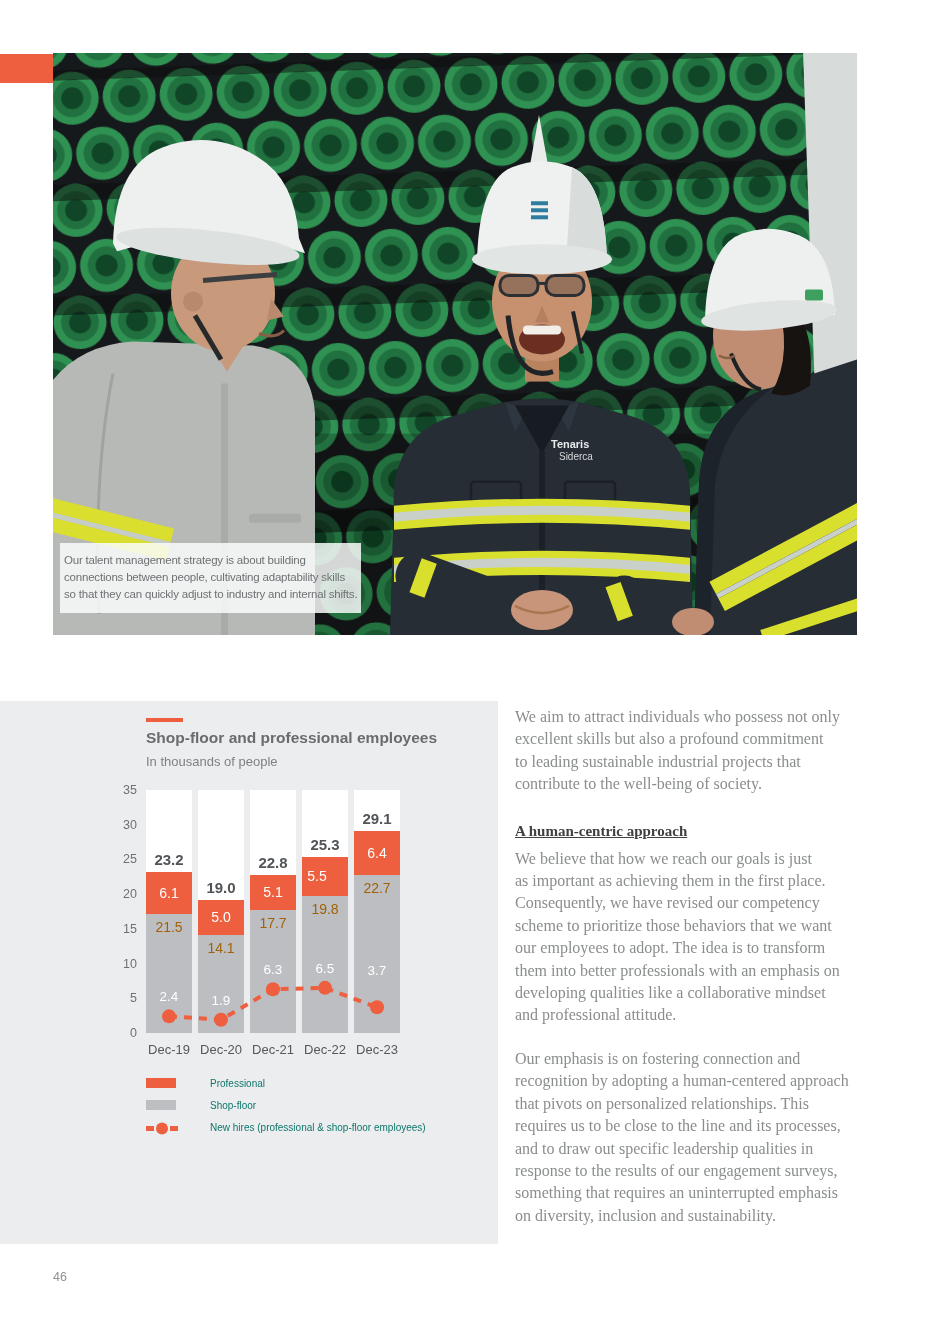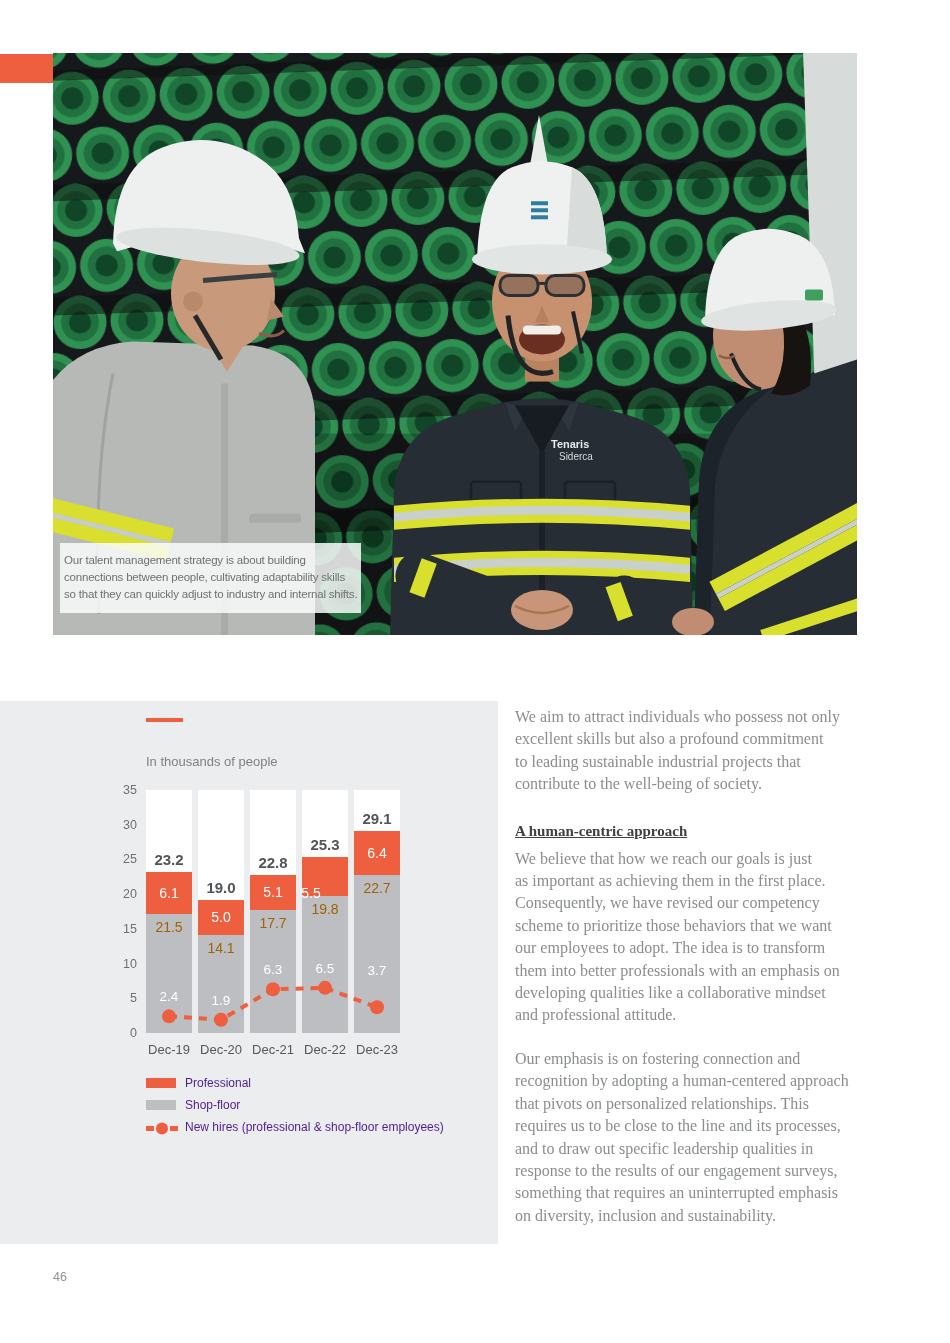--- a/index.html
+++ b/index.html
@@ -32,21 +32,21 @@
   .seg-label.on-gray{color:#a16207;}
   .total-label{position:absolute;text-align:center;font-size:15px;font-weight:bold;color:#515458;z-index:3;}
   .xlabel{position:absolute;top:252px;text-align:center;font-size:13px;color:#55585c;}
   .hire-label{position:absolute;text-align:center;font-size:13.5px;color:#ffffff;z-index:4;}
   .line-overlay{position:absolute;left:0;top:0;z-index:2;pointer-events:none;}
 
   .legend{position:absolute;left:146px;top:371px;}
   .legend-row{display:flex;align-items:center;height:22px;}
   .legend-swatch{width:30px;height:10px;margin-right:9px;flex:0 0 auto;}
   .legend-glyph{width:32px;height:13px;margin-right:7px;flex:0 0 auto;}
-  .legend-label{font-size:12px;color:#4c1d95;}
+  .legend-label{font-size:10px;color:#0f766e;margin-left:25px;}
 
   
   .article{position:absolute;left:515px;top:706px;width:410px;
      font-family:"Liberation Serif",serif;color:#8a8d8e;}
   .article p{margin:0 0 21px 0;font-size:16px;line-height:22.4px;white-space:pre;}
   .article h3{margin:22px 0 4px 0;font-size:15px;line-height:26px;color:#404040;font-weight:bold;text-decoration:underline;}
 
   .pagenum{position:absolute;left:53px;top:1270px;font-size:12.5px;color:#8f9295;}
 </style>
 </head>
@@ -172,20 +172,21 @@
         <rect x="752" y="236" width="18" height="11" rx="2" fill="#3f9f5e"></rect>
       </g>
     </svg>
     <figcaption class="photo-caption">Our talent management strategy is about building
 connections between people, cultivating adaptability skills
 so that they can quickly adjust to industry and internal shifts.</figcaption>
   </figure>
 
   <section class="chart-panel">
     <div class="accent-line"></div>
+    <h2 class="chart-title">Shop-floor and professional employees</h2>
     <div class="chart-subtitle">In thousands of people</div>
     <div class="plot" id="plot">
         <div class="ytick" style="top: 243px;">0</div>
         <div class="ytick" style="top: 208.286px;">5</div>
         <div class="ytick" style="top: 173.571px;">10</div>
         <div class="ytick" style="top: 138.857px;">15</div>
         <div class="ytick" style="top: 104.143px;">20</div>
         <div class="ytick" style="top: 69.4286px;">25</div>
         <div class="ytick" style="top: 34.7143px;">30</div>
         <div class="ytick" style="top: 0px;">35</div>
@@ -210,21 +211,21 @@
         <div class="bar" style="left: 140px; top: 84.7029px; width: 46px; height: 35.4086px; background: rgb(237, 95, 63);"></div>
         <div class="total-label" style="left: 135px; top: 63.7029px; width: 56px;">22.8</div>
         <div class="seg-label on-orange" style="left: 138px; top: 84.7029px; width: 50px; line-height: 35.4086px;">5.1</div>
         <div class="seg-label on-gray" style="left: 138px; top: 125.111px; width: 50px;">17.7</div>
         <div class="xlabel" style="left: 133px; width: 60px;">Dec-21</div>
         <div class="hire-label" style="left: 141px; top: 172.26px; width: 44px;">6.3</div>
         <div class="bar backdrop" style="left: 192px; top: 0px; width: 46px; height: 243px;"></div>
         <div class="bar" style="left: 192px; top: 105.531px; width: 46px; height: 137.469px; background: rgb(188, 190, 194);"></div>
         <div class="bar" style="left: 192px; top: 67.3457px; width: 46px; height: 38.1857px; background: rgb(237, 95, 63);"></div>
         <div class="total-label" style="left: 187px; top: 46.3457px; width: 56px;">25.3</div>
-        <div class="seg-label on-orange" style="left: 176px; top: 67.3457px; width: 50px; line-height: 38.1857px; margin-top: 17px;">5.5</div>
+        <div class="seg-label on-orange" style="left: 182px; top: 67.3457px; width: 50px; line-height: 38.1857px;">5.5</div>
         <div class="seg-label on-gray" style="left: 190px; top: 110.531px; width: 50px;">19.8</div>
         <div class="xlabel" style="left: 185px; width: 60px;">Dec-22</div>
         <div class="hire-label" style="left: 193px; top: 170.871px; width: 44px;">6.5</div>
         <div class="bar backdrop" style="left: 244px; top: 0px; width: 46px; height: 243px;"></div>
         <div class="bar" style="left: 244px; top: 85.3971px; width: 46px; height: 157.603px; background: rgb(188, 190, 194);"></div>
         <div class="bar" style="left: 244px; top: 40.9629px; width: 46px; height: 44.4343px; background: rgb(237, 95, 63);"></div>
         <div class="total-label" style="left: 239px; top: 19.9629px; width: 56px;">29.1</div>
         <div class="seg-label on-orange" style="left: 242px; top: 40.9629px; width: 50px; line-height: 44.4343px;">6.4</div>
         <div class="seg-label on-gray" style="left: 242px; top: 90.3971px; width: 50px;">22.7</div>
         <div class="xlabel" style="left: 237px; width: 60px;">Dec-23</div>

